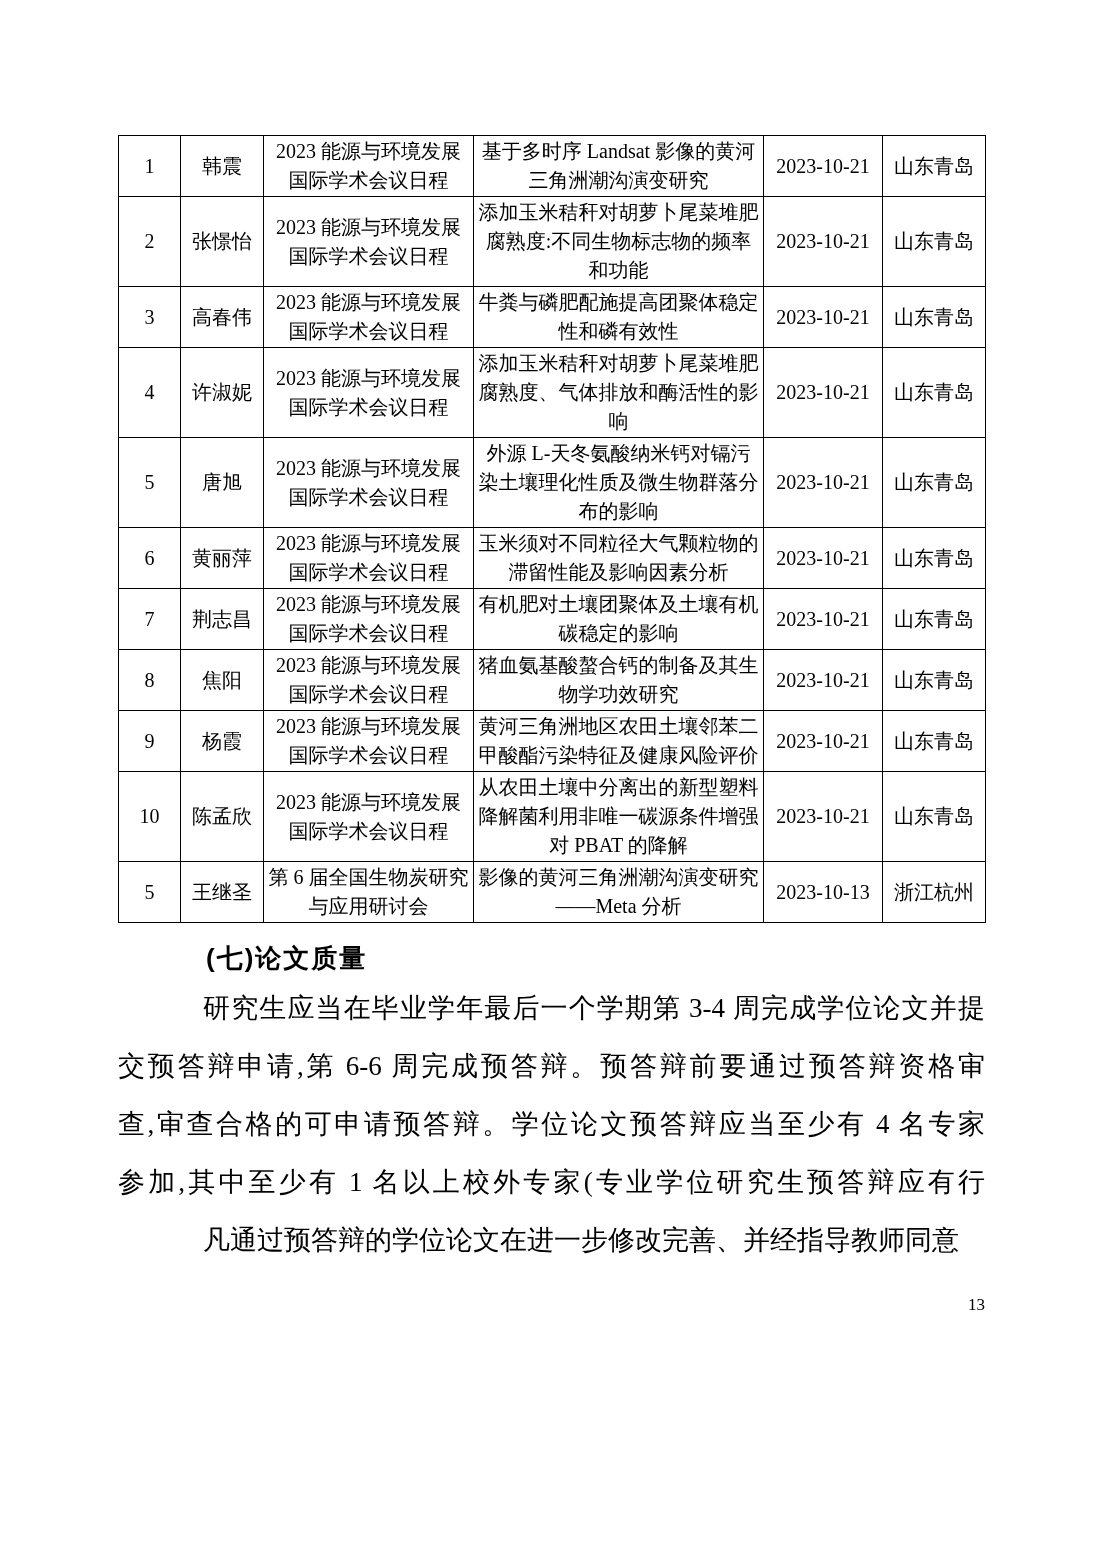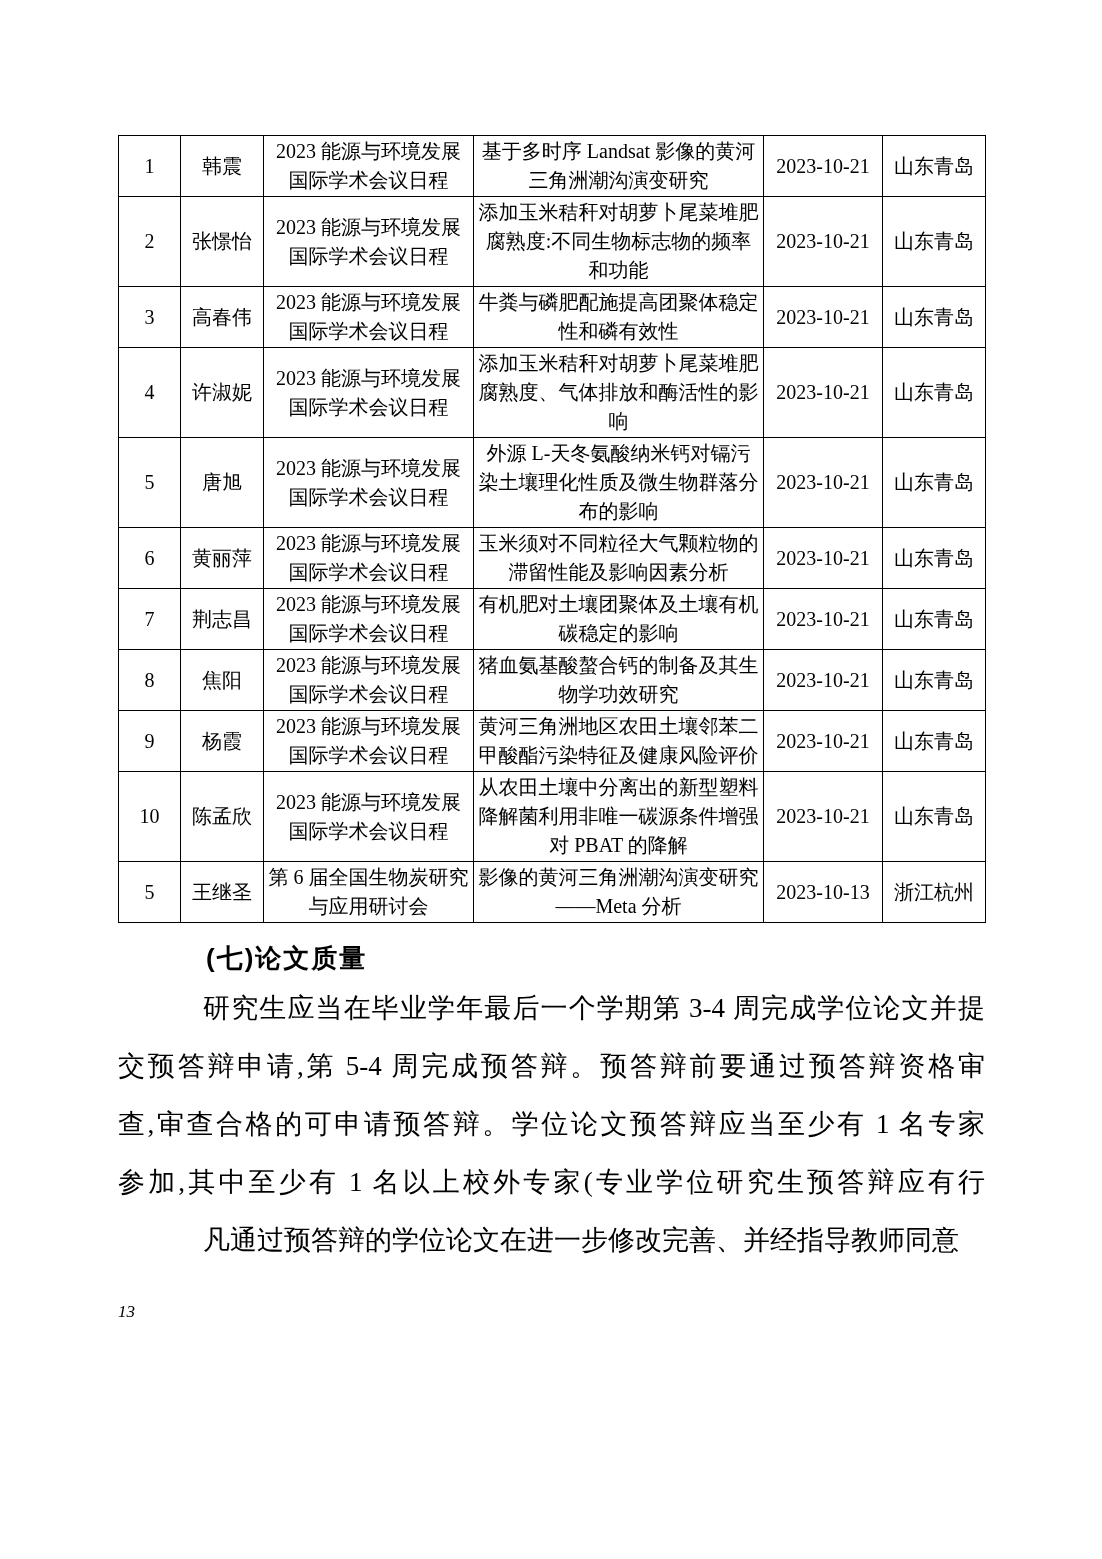--- a/index.html
+++ b/index.html
@@ -54,25 +54,24 @@
   .body-text .line {
     line-height: 58px;
     text-align: justify;
     text-align-last: justify;
     white-space: normal;
   }
   .body-text .line.last { text-align-last: left; }
   .body-text .line.indent { text-indent: 85px; }
   
   .page-number {
-    margin-top: 32px;
-    text-align: left;
+    margin-top: 25px;
+    text-align: right;
     font-size: 17px;
     line-height: 22px;
-    font-style: italic;
   }
 </style>
 </head>
 <body>
 
 <div class="page">
 
   <table class="pub-table">
     <colgroup>
       <col style="width:62px">
@@ -171,21 +170,21 @@
           <td class="col-date">2023-10-13</td>
           <td class="col-location">浙江杭州</td>
         </tr>
       </tbody>
   </table>
 
   <h2 class="section-heading">(七)论文质量</h2>
 
   <div class="body-text" id="paragraphs">
       <div class="line indent">研究生应当在毕业学年最后一个学期第 3-4 周完成学位论文并提</div>
-      <div class="line">交预答辩申请,第 5-4 周完成预答辩。预答辩前要通过预答辩资格审</div>
-      <div class="line">查,审查合格的可申请预答辩。学位论文预答辩应当至少有 1 名专家</div>
+      <div class="line">交预答辩申请,第 6-6 周完成预答辩。预答辩前要通过预答辩资格审</div>
+      <div class="line">查,审查合格的可申请预答辩。学位论文预答辩应当至少有 4 名专家</div>
       <div class="line">参加,其中至少有 1 名以上校外专家(专业学位研究生预答辩应有行</div>
       <div class="line indent last">凡通过预答辩的学位论文在进一步修改完善、并经指导教师同意</div>
     </div>
 
   <div class="page-number">13</div>
 
 </div>
 
 </body></html>

